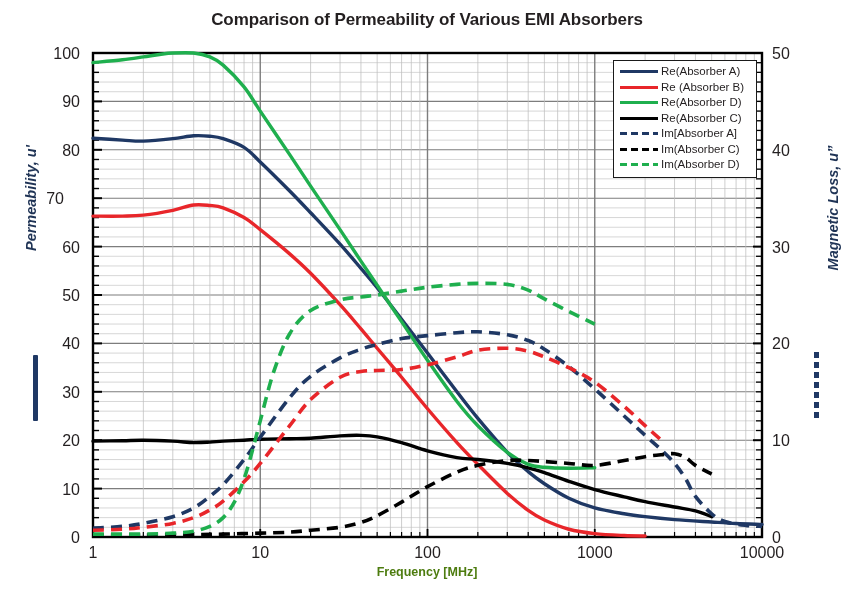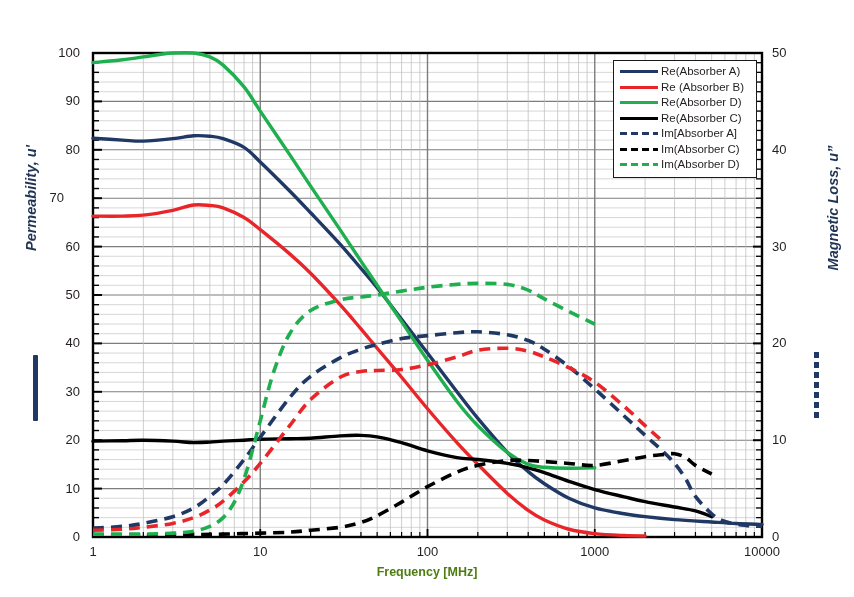--- a/index.html
+++ b/index.html
@@ -41,21 +41,21 @@
   }
   .axis-marker-right{
     position:absolute;left:814px;top:352px;
     width:5px;height:68px;
     background:repeating-linear-gradient(to bottom,#1f3864 0 6px,transparent 6px 10px);
   }
   .x-axis-title{
     position:absolute;left:0;right:0;top:565px;
     text-align:center;font-size:12.5px;font-weight:bold;color:#4d7c0f;
   }
-  .tick-label{position:absolute;font-size:13px;color:#231f20;}
+  .tick-label{position:absolute;font-size:16px;color:#231f20;}
   .ylab{text-align:right;width:36px;}
   .yrlab{text-align:left;width:40px;}
   .xlab{text-align:center;width:70px;}
   svg{position:absolute;left:0;top:0;}
   .legend-box{
     position:absolute;left:613px;top:60px;width:144px;
     background:#ffffff;border:1.6px solid #1a1a1a;
     padding:3px 5px 4px 5px;
     box-sizing:border-box;
   }
@@ -67,20 +67,21 @@
   .legend-text{
     font-size:11.5px;color:#231f20;white-space:nowrap;margin-left:2px;
     line-height:11px;
   }
 </style>
 </head>
 <body>
 
 <div id="chart-root">
 
+  <div class="chart-title">Comparison of Permeability of Various EMI Absorbers</div>
 
   <div class="axis-label-left">Permeability, u'</div>
   <div class="axis-marker-left"></div>
 
   <div class="axis-label-right">Magnetic Loss, u”</div>
   <div class="axis-marker-right"></div>
 
   <div class="x-axis-title">Frequency [MHz]</div>
 
   <svg id="plot-svg" width="854" height="597">

